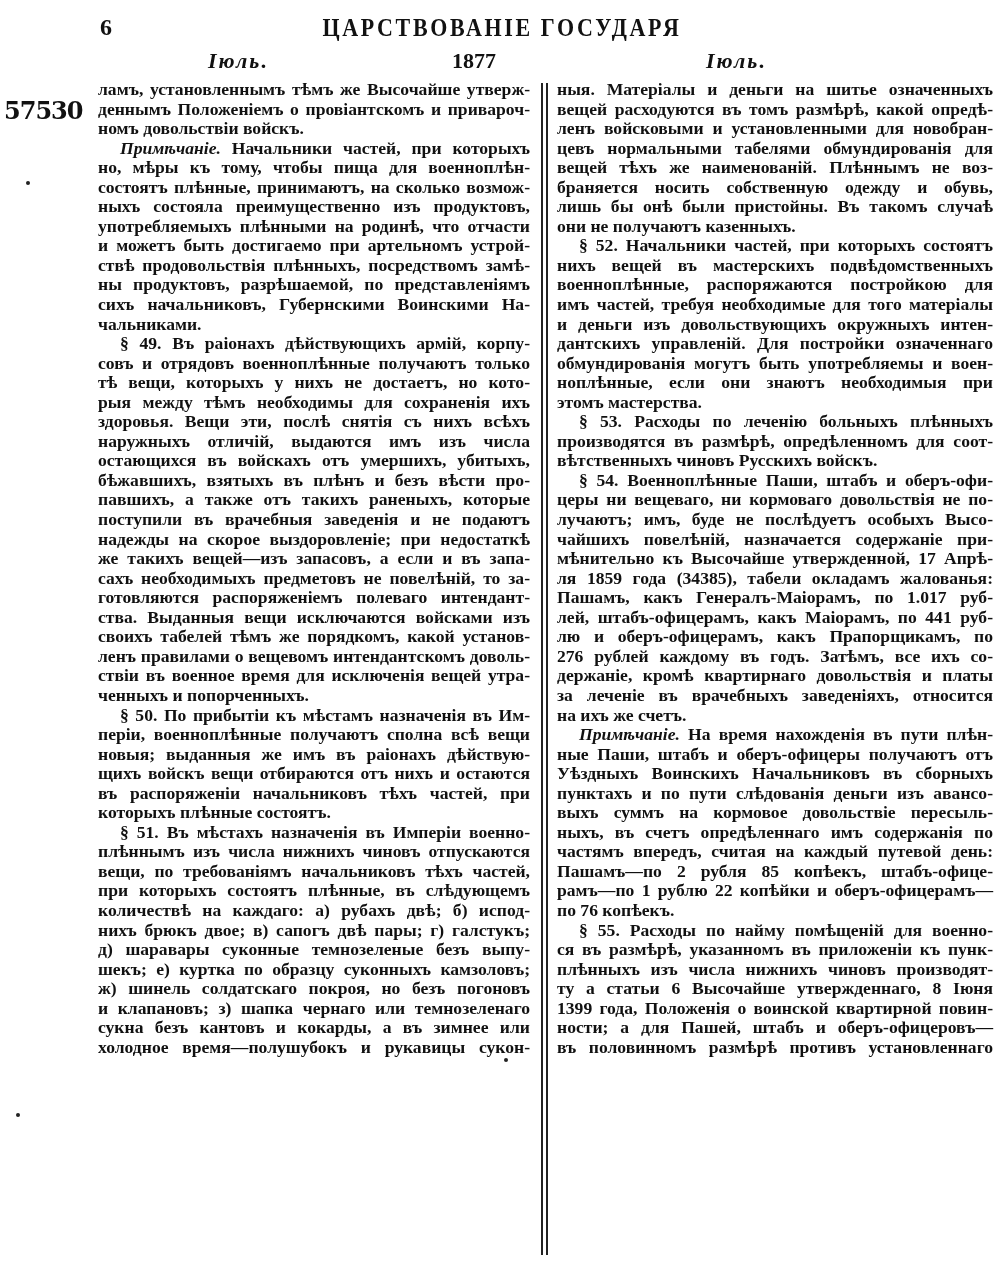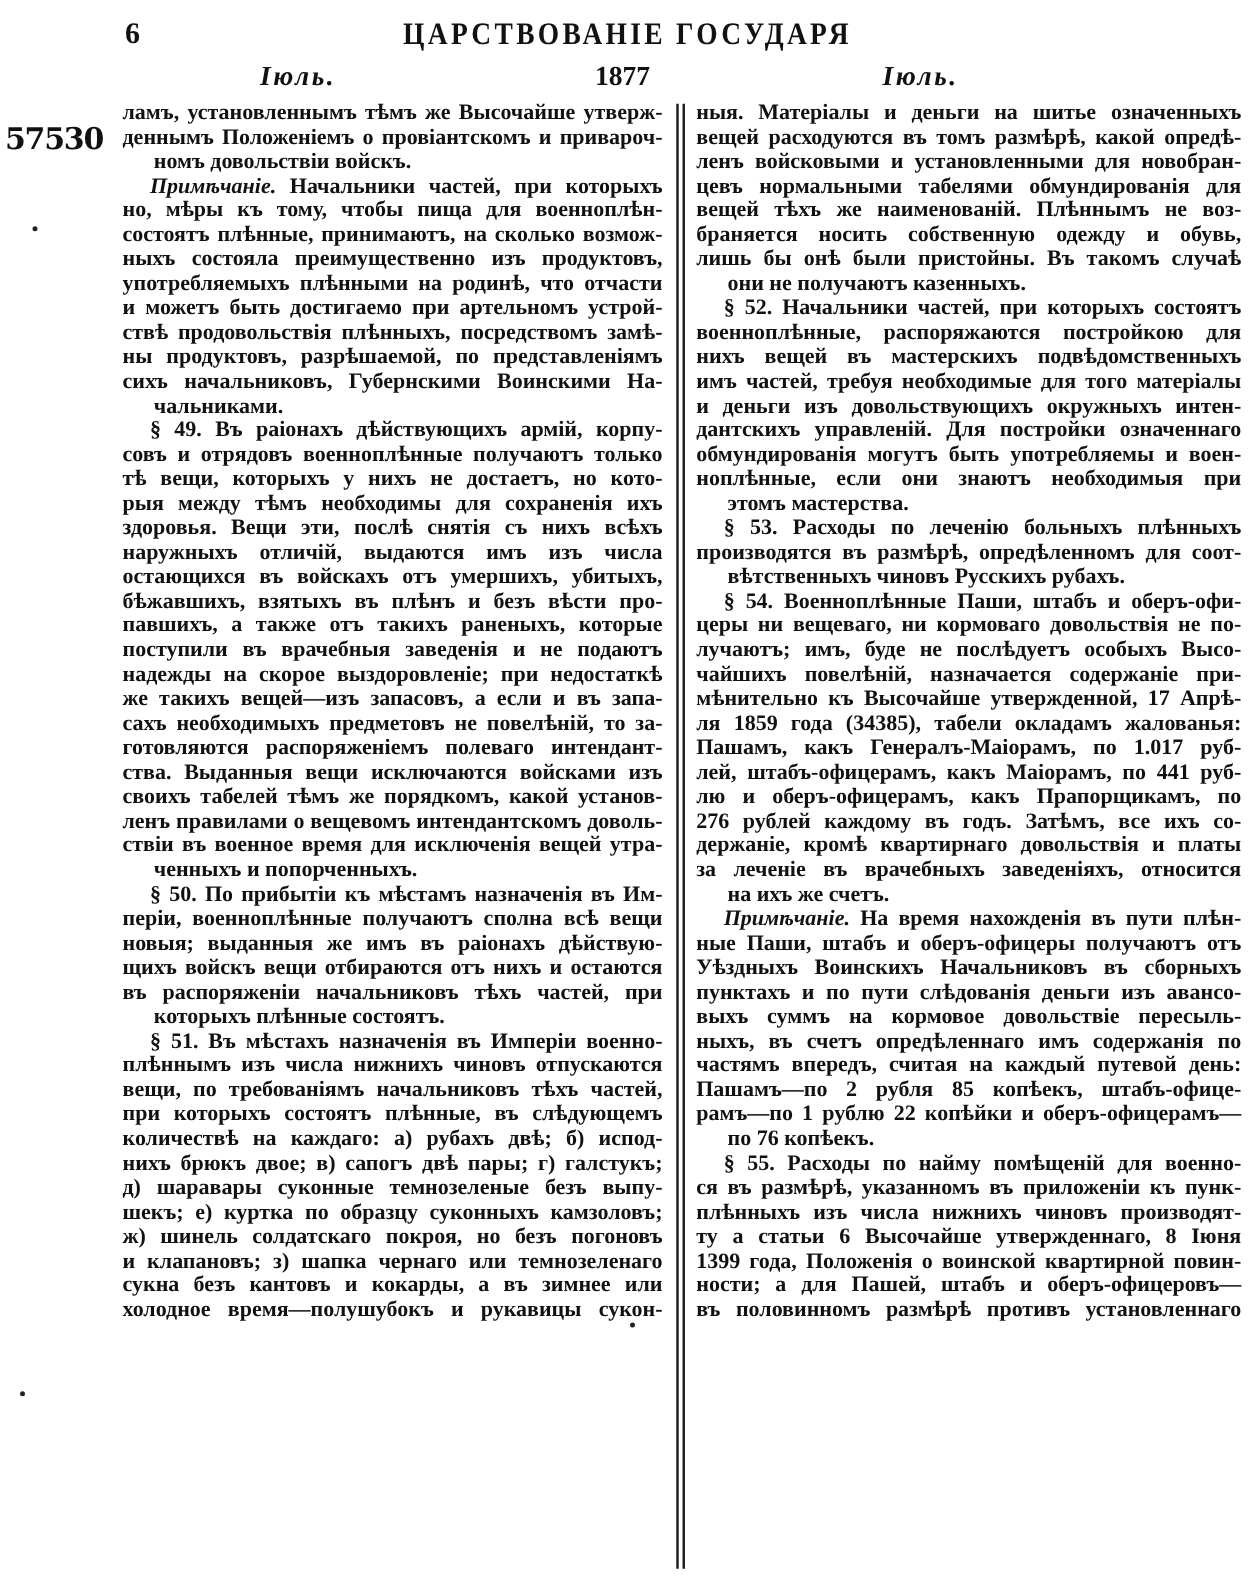--- a/index.html
+++ b/index.html
@@ -1,28 +1,28 @@
 <!DOCTYPE html>
 <html><head>
 <meta charset="utf-8">
 <style>
   html, body { margin:0; padding:0; background:#ffffff; }
   body { width:1004px; height:1268px; position:relative; overflow:hidden; color:#111; font-family:"DejaVu Serif", serif; }
   .header-num { position:absolute; left:100px; top:14px; font-size:24px; font-weight:bold; font-family:"Liberation Serif", serif; }
   .header-title { position:absolute; left:0; width:1004px; top:14px; text-align:center; font-size:25px; letter-spacing:3px; font-family:"Liberation Serif", serif; font-weight:bold; transform:scaleX(0.88); }
   .subhead { position:absolute; top:48px; font-size:22px; font-family:"Liberation Serif", serif; font-weight:bold; }
   .subhead.left { left:208px; font-style:italic; letter-spacing:2px; }
-  .subhead.center { left:476px; }
+  .subhead.center { left:452px; }
   .subhead.right { left:706px; font-style:italic; letter-spacing:2px; }
   .margin-number { position:absolute; left:4px; top:96px; font-size:24px; font-weight:bold; font-family:"DejaVu Serif", serif; letter-spacing:-1px; }
   .col { position:absolute; top:80px; font-family:"Liberation Serif", serif; font-size:17.6px; line-height:19.55px; font-weight:bold; }
   .col.left { left:98px; width:432px; }
   .col.right { left:557px; width:436px; }
   .line { display:block; white-space:nowrap; text-align:justify; text-align-last:justify; height:19.55px; overflow:visible; }
-  .line.last { text-align-last:left;margin-left:25px; }
+  .line.last { text-align-last:left; }
   .line.indent { padding-left:22px; }
   .it { font-style:italic; }
   .divider { position:absolute; left:541px; top:83px; width:2px; height:1172px; background:#222; }
   .divider.second { left:546px; }
   .speck { position:absolute; width:4px; height:4px; border-radius:2px; background:#222; }
 </style>
 </head>
 <body>
 
 <div>
@@ -91,31 +91,31 @@
   <div class="col right" id="col-right">
       <span class="line">ныя. Матеріалы и деньги на шитье означенныхъ</span>
       <span class="line">вещей расходуются въ томъ размѣрѣ, какой опредѣ-</span>
       <span class="line">ленъ войсковыми и установленными для новобран-</span>
       <span class="line">цевъ нормальными табелями обмундированія для</span>
       <span class="line">вещей тѣхъ же наименованій. Плѣннымъ не воз-</span>
       <span class="line">браняется носить собственную одежду и обувь,</span>
       <span class="line">лишь бы онѣ были пристойны. Въ такомъ случаѣ</span>
       <span class="line last">они не получаютъ казенныхъ.</span>
       <span class="line indent">§ 52. Начальники частей, при которыхъ состоятъ</span>
+      <span class="line">нихъ вещей въ мастерскихъ подвѣдомственныхъ</span>
       <span class="line">военноплѣнные, распоряжаются постройкою для</span>
-      <span class="line">нихъ вещей въ мастерскихъ подвѣдомственныхъ</span>
       <span class="line">имъ частей, требуя необходимые для того матеріалы</span>
       <span class="line">и деньги изъ довольствующихъ окружныхъ интен-</span>
       <span class="line">дантскихъ управленій. Для постройки означеннаго</span>
       <span class="line">обмундированія могутъ быть употребляемы и воен-</span>
       <span class="line">ноплѣнные, если они знаютъ необходимыя при</span>
       <span class="line last">этомъ мастерства.</span>
       <span class="line indent">§ 53. Расходы по леченію больныхъ плѣнныхъ</span>
       <span class="line">производятся въ размѣрѣ, опредѣленномъ для соот-</span>
-      <span class="line last">вѣтственныхъ чиновъ Русскихъ рубахъ.</span>
+      <span class="line last">вѣтственныхъ чиновъ Русскихъ войскъ.</span>
       <span class="line indent">§ 54. Военноплѣнные Паши, штабъ и оберъ-офи-</span>
       <span class="line">церы ни вещеваго, ни кормоваго довольствія не по-</span>
       <span class="line">лучаютъ; имъ, буде не послѣдуетъ особыхъ Высо-</span>
       <span class="line">чайшихъ повелѣній, назначается содержаніе при-</span>
       <span class="line">мѣнительно къ Высочайше утвержденной, 17 Апрѣ-</span>
       <span class="line">ля 1859 года (34385), табели окладамъ жалованья:</span>
       <span class="line">Пашамъ, какъ Генералъ-Маіорамъ, по 1.017 руб-</span>
       <span class="line">лей, штабъ-офицерамъ, какъ Маіорамъ, по 441 руб-</span>
       <span class="line">лю и оберъ-офицерамъ, какъ Прапорщикамъ, по</span>
       <span class="line">276 рублей каждому въ годъ. Затѣмъ, все ихъ со-</span>

